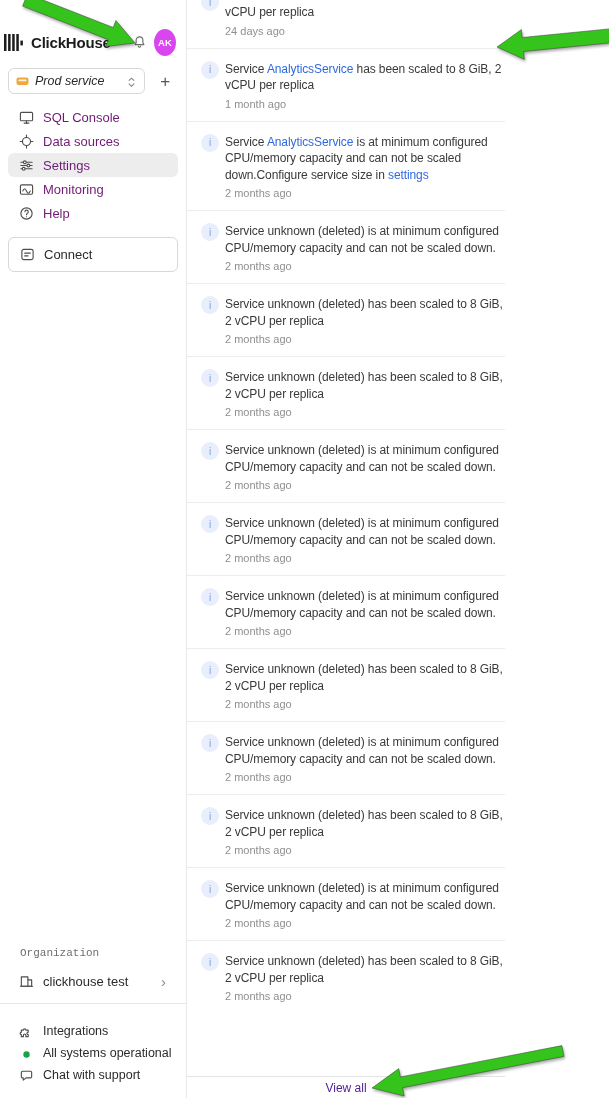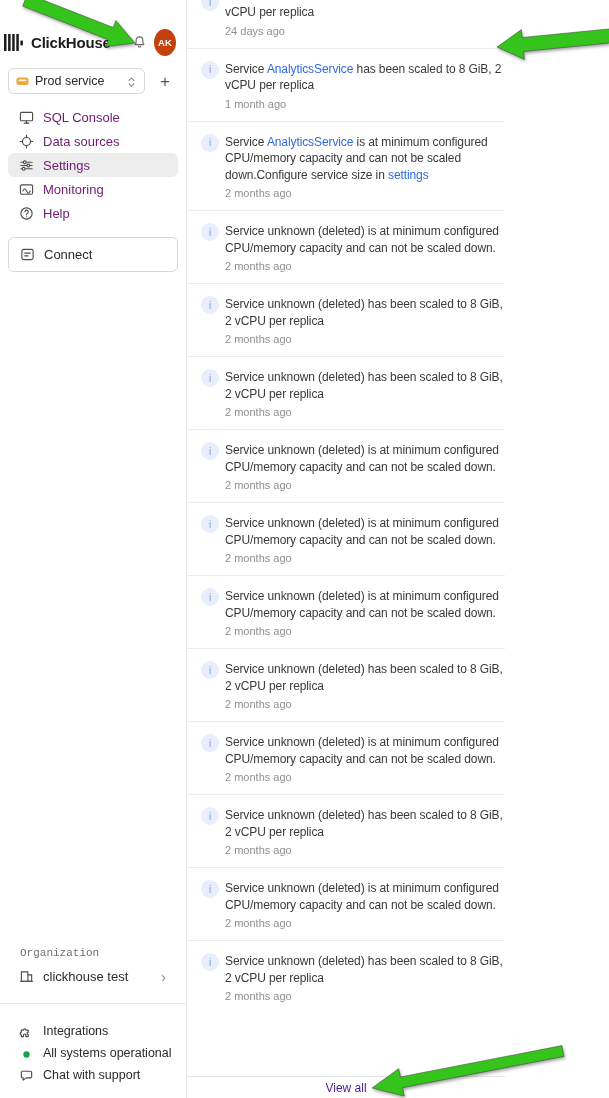--- a/index.html
+++ b/index.html
@@ -7,45 +7,45 @@
     font-family:"Liberation Sans", sans-serif; color:#2b2b2b; }
   .app { display:flex; height:100%; position:relative; }
 
   
   .sidebar { width:186px; display:flex; flex-direction:column; background:#fff; }
   .sb-header { display:flex; align-items:center; margin:30px 10px 0 4px; height:24px; }
   .logo-bars svg { display:block; }
   .brand-name { font-size:15px; font-weight:700; color:#1c1c1c; margin-left:7px; letter-spacing:-0.2px; }
   .flex-sp { flex:1; }
   .bell-btn { width:15px; height:15px; color:#6b6b6b; margin-right:7px; cursor:pointer; }
-  .avatar { width:22px; height:27px; border-radius:50%; background:#c2410c; color:#fff;
+  .avatar { width:22px; height:27px; border-radius:50%; background:#d946ef; color:#fff;
     font-size:9.5px; font-weight:700; display:flex; align-items:center; justify-content:center;
     letter-spacing:.2px; cursor:pointer; }
 
-  .sb-selector-row { display:flex; align-items:flex-end; margin:14px 8px 0; }
+  .sb-selector-row { display:flex; align-items:flex-end; margin:14px 8px 0;font-style:italic; }
   .service-select { width:137px; height:26px; border:1px solid #d8d8d8; border-radius:6px;
     display:flex; align-items:center; padding:0 7px; gap:6px; background:#fff; cursor:pointer; }
   .service-label { font-size:12.5px; color:#2a2a2a; flex:1; }
   .updown { width:11px; height:13px; color:#8a8a8a; }
   .plus-btn { margin-left:auto; width:26px; text-align:center; color:#555; font-size:17px;
     font-weight:400; cursor:pointer; line-height:24px; }
 
   .sb-nav { margin:11px 8px 0; }
   .nav-item { display:flex; align-items:center; height:24px; padding-left:11px; gap:9px;
     border-radius:6px; font-size:13px; color:#701a75; cursor:pointer; }
   .nav-item.active { background:#ededed; }
   .nav-icon, .f-icon { width:15px; height:15px; display:flex; color:#4d4d4d; flex:0 0 15px; }
   .nav-icon svg, .f-icon svg { width:15px; height:15px; }
 
   .connect-btn { margin:12px 8px 0; height:35px; border:1px solid #d8d8d8; border-radius:6px;
     display:flex; align-items:center; padding-left:11px; gap:9px; font-size:13px;
     color:#2b2b2b; background:#fff; cursor:pointer; }
 
   .org-label { margin-left:20px; font-size:11px; color:#6e6e6e;font-family:Liberation Mono, monospace; }
-  .org-row { display:flex; align-items:center; height:26px; margin:4px 8px 0; padding-left:11px;
+  .org-row { display:flex; align-items:flex-end; height:26px; margin:4px 8px 0; padding-left:11px;
     gap:9px; font-size:13px; cursor:pointer; }
   .org-chevron { margin-left:auto; margin-right:12px; color:#8a8a8a; font-size:15px; line-height:1; }
   .sb-divider { height:1px; background:#e8e8e8; margin-top:14px; }
   .sb-footer { margin:16px 8px 12px; }
   .footer-item { display:flex; align-items:center; height:22px; padding-left:11px; gap:9px;
     font-size:12.5px; cursor:pointer; }
 
   
   .panel { width:319px; border-left:1px solid #e8e8e8; display:flex; flex-direction:column; height:100%; }
   .panel-header { height:62px; display:flex; align-items:center; padding:18px 12px 0 14px;

